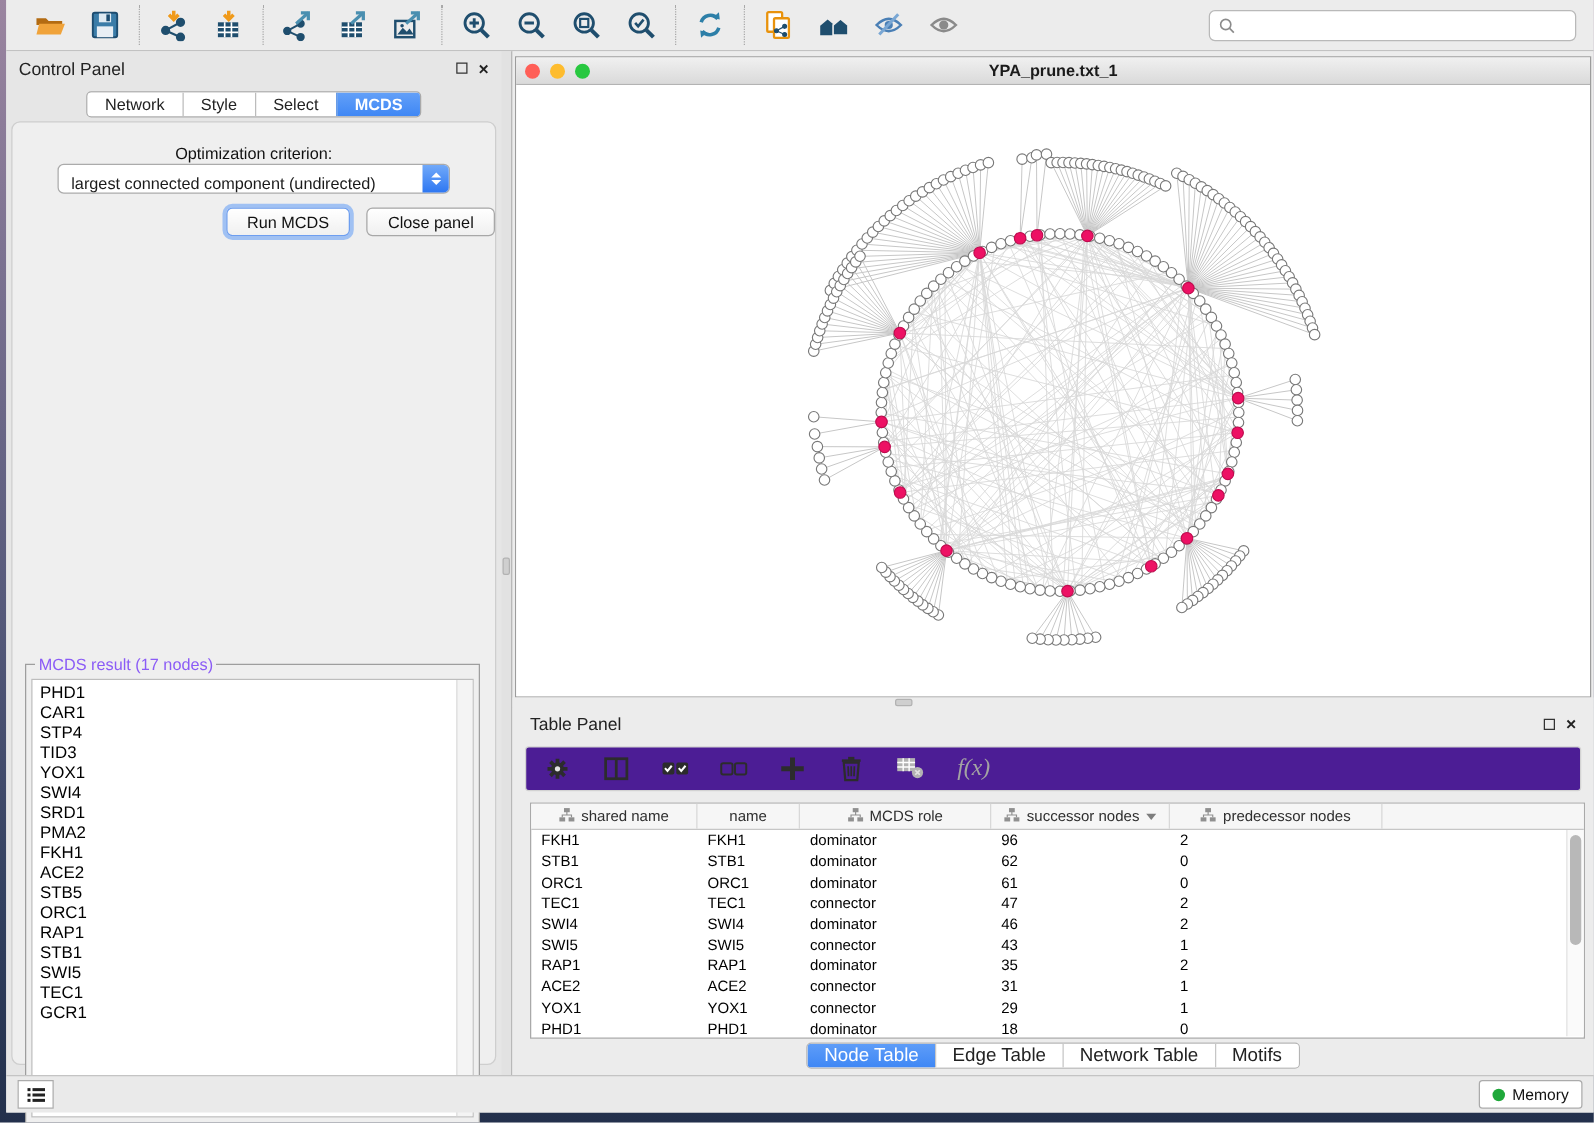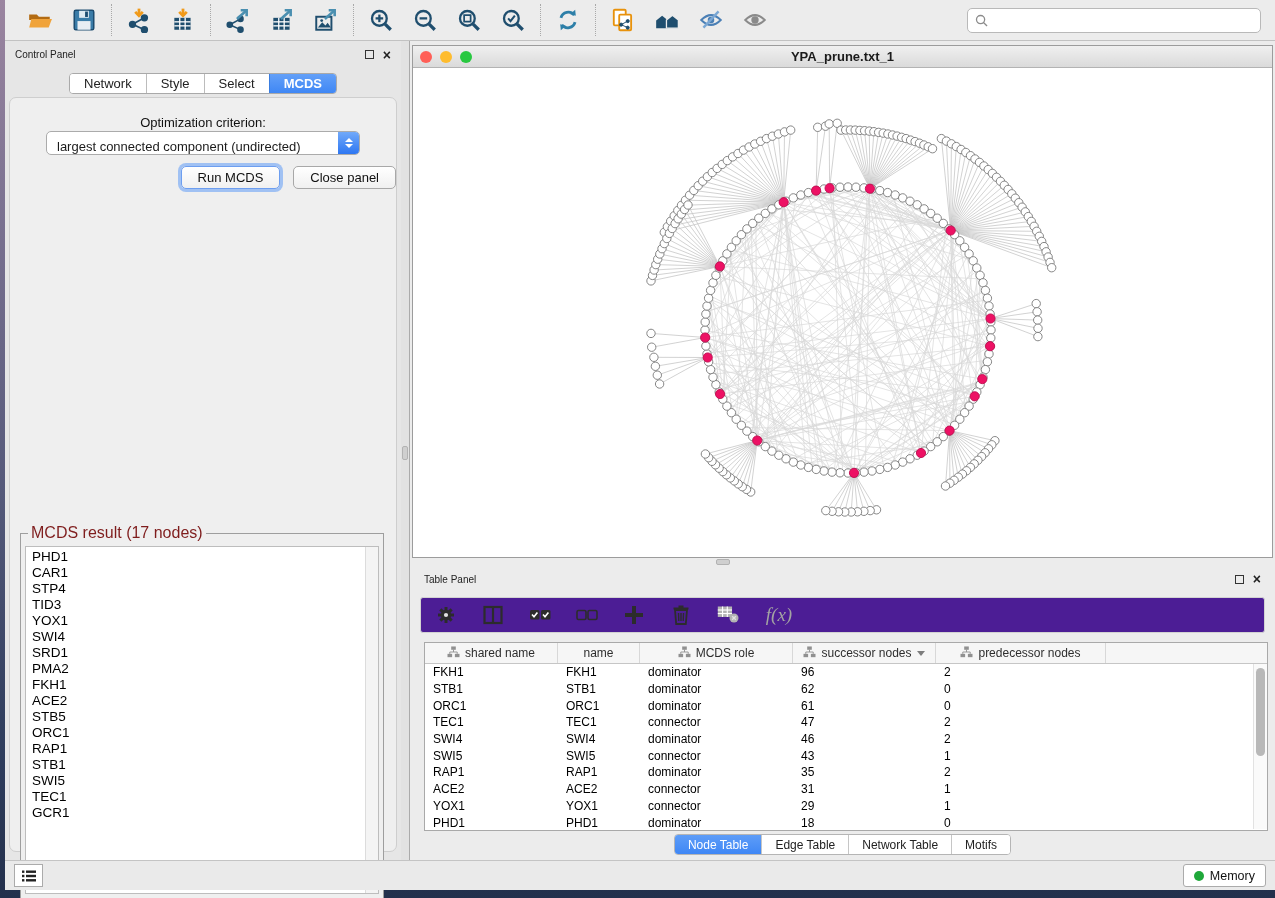--- a/index.html
+++ b/index.html
@@ -16,21 +16,21 @@
   .tb-sep { width:1px; height:32px; border-left:1px dotted #a9a9a9; }
   .tbi { width:30px; height:30px; display:flex; align-items:center; justify-content:center; border-radius:4px; }
   .toolbar-spacer { flex:1; }
   .searchbox { width:294px; height:25px; background:#fff; border:1px solid #b9b9b9; border-radius:5px;
     display:flex; align-items:center; padding:0 7px; gap:5px; margin-right:6px; }
   .searchbox input { border:none; outline:none; flex:1; font-size:12px; background:transparent; }
 
   
   .control-panel { position:absolute; left:0; top:41px; width:396px; height:819px; background:#e6e6e6; }
   .panel-head { height:27px; display:flex; align-items:center; padding:0 10px; }
-  .panel-title { font-size:10px; color:#222; }
+  .panel-title { font-size:14px; color:#222; }
   .panel-head-icons { margin-left:auto; display:flex; align-items:center; gap:9px; }
   .win-float { width:9px; height:9px; border:1.5px solid #333; display:inline-block; }
   .win-close { font-weight:bold; font-size:14px; color:#222; line-height:10px; }
 
   .seg-tabs { position:absolute; left:50%; transform:translateX(-50%); top:32px; display:flex; height:21px;
     border:1px solid #a9a9a9; border-radius:4px; overflow:hidden; background:#fff; }
   .seg-tab { padding:0 14px; display:flex; align-items:center; font-size:13px; color:#222;
     border-left:1px solid #bcbcbc; background:#fff; cursor:default; }
   .seg-tab:first-child { border-left:none; }
   .seg-tab.sel { background:linear-gradient(#63a0f8,var(--accent)); color:#fff; border-left-color:#3a7de0;font-weight:bold; }
@@ -45,21 +45,21 @@
     display:flex; flex-direction:column; align-items:center; justify-content:center; gap:2px; }
   .chev-up { width:0; height:0; border-left:4px solid transparent; border-right:4px solid transparent; border-bottom:4px solid #fff; }
   .chev-dn { width:0; height:0; border-left:4px solid transparent; border-right:4px solid transparent; border-top:4px solid #fff; }
   .btn-row { position:absolute; top:68px; left:0; right:0; display:flex; justify-content:flex-end; gap:13px; }
   .mac-btn { height:23px; padding:0 16px; background:linear-gradient(#ffffff,#f0f0f0); border:1px solid #a8a8a8;
     border-radius:5px; font-size:13px; color:#111; display:flex; align-items:center; }
   .mac-btn.focus { box-shadow:0 0 0 3px rgba(95,155,245,.55); border-color:#6d9ef0; }
 
   .mcds-fieldset { position:absolute; left:10px; right:12px; top:426px; height:375px;
     border:1px solid #9e9e9e; background:#efefef; padding:4px; }
-  .mcds-fieldset legend { font-size:16px; color:#7f1d1d; padding:0 3px; margin-left:3px; }
+  .mcds-fieldset legend { font-size:13px; color:#8b5cf6; padding:0 3px; margin-left:3px; }
   .mcds-list { position:relative; width:100%; height:100%; background:#fff; border:1px solid #bdbdbd; overflow:hidden; }
   .mcds-items { padding:2px 0 0 6px; }
   .mcds-item { font-size:13.5px; line-height:16px; color:#000; }
   .mcds-scroll { position:absolute; top:0; right:0; bottom:0; width:13px; background:#f4f4f4; border-left:1px solid #dcdcdc; }
 
   
   .v-split { position:absolute; left:396px; top:41px; width:9px; height:819px; background:#e2e2e2; border-right:1px solid #ababab; }
   .v-split .grip { position:absolute; left:1px; top:405px; width:6px; height:14px; background:#cfcfcf; border:1px solid #b2b2b2; border-radius:2px; }
   .right-region { position:absolute; left:405px; top:41px; width:865px; height:819px; background:#ececec; }
   .h-split { position:absolute; left:0; right:0; top:517px; height:8px; background:#ececec; }
@@ -90,21 +90,21 @@
   .sort-dn { width:0; height:0; border-left:4px solid transparent; border-right:4px solid transparent; border-top:5px solid #7d7d7d; }
   .grid-body { position:relative; }
   .g-row { display:flex; height:16.7px; align-items:center; }
   .g-cell { font-size:12px; color:#000; padding:0 8px; white-space:nowrap; overflow:hidden; }
   .g-cell.num { text-align:left; padding-right:13px; }
   .grid-scroll { position:absolute; top:21px; bottom:1px; right:0; width:14px; background:#fafafa; border-left:1px solid #e2e2e2; }
   .grid-thumb { position:absolute; top:4px; right:2px; width:9px; height:88px; background:#b8b8b8; border-radius:5px; }
 
   .tp-tabs { position:absolute; left:0; right:0; top:268px; display:flex; justify-content:center; }
   .tp-seg { display:flex; height:21px; border:1px solid #b5b5b5; border-radius:4px; overflow:hidden; background:#fff; }
-  .tp-tab { padding:0 13px; display:flex; align-items:center; font-size:12px; color:#222; border-left:1px solid #c6c6c6; background:#fff; }
+  .tp-tab { padding:0 13px; display:flex; align-items:center; font-size:15px; color:#222; border-left:1px solid #c6c6c6; background:#fff; }
   .tp-tab:first-child { border-left:none; }
   .tp-tab.sel { background:linear-gradient(#5e9df8,var(--accent)); color:#fff; border-left-color:#3a7de0; }
 
   
   .status-bar { position:absolute; left:0; right:0; bottom:0; height:30px; background:#eaeaea; border-top:1px solid #c4c4c4;
     display:flex; align-items:center; padding:0 9px; }
   .list-btn { width:29px; height:23px; background:#fff; border:1px solid #ababab; display:flex; align-items:center; justify-content:center; }
   .memory-btn { margin-left:auto; height:23px; background:#fff; border:1px solid #ababab; border-radius:3px;
     display:flex; align-items:center; gap:6px; padding:0 10px; font-size:12.5px; color:#111; }
   .memory-dot { width:10px; height:10px; border-radius:50%; }

